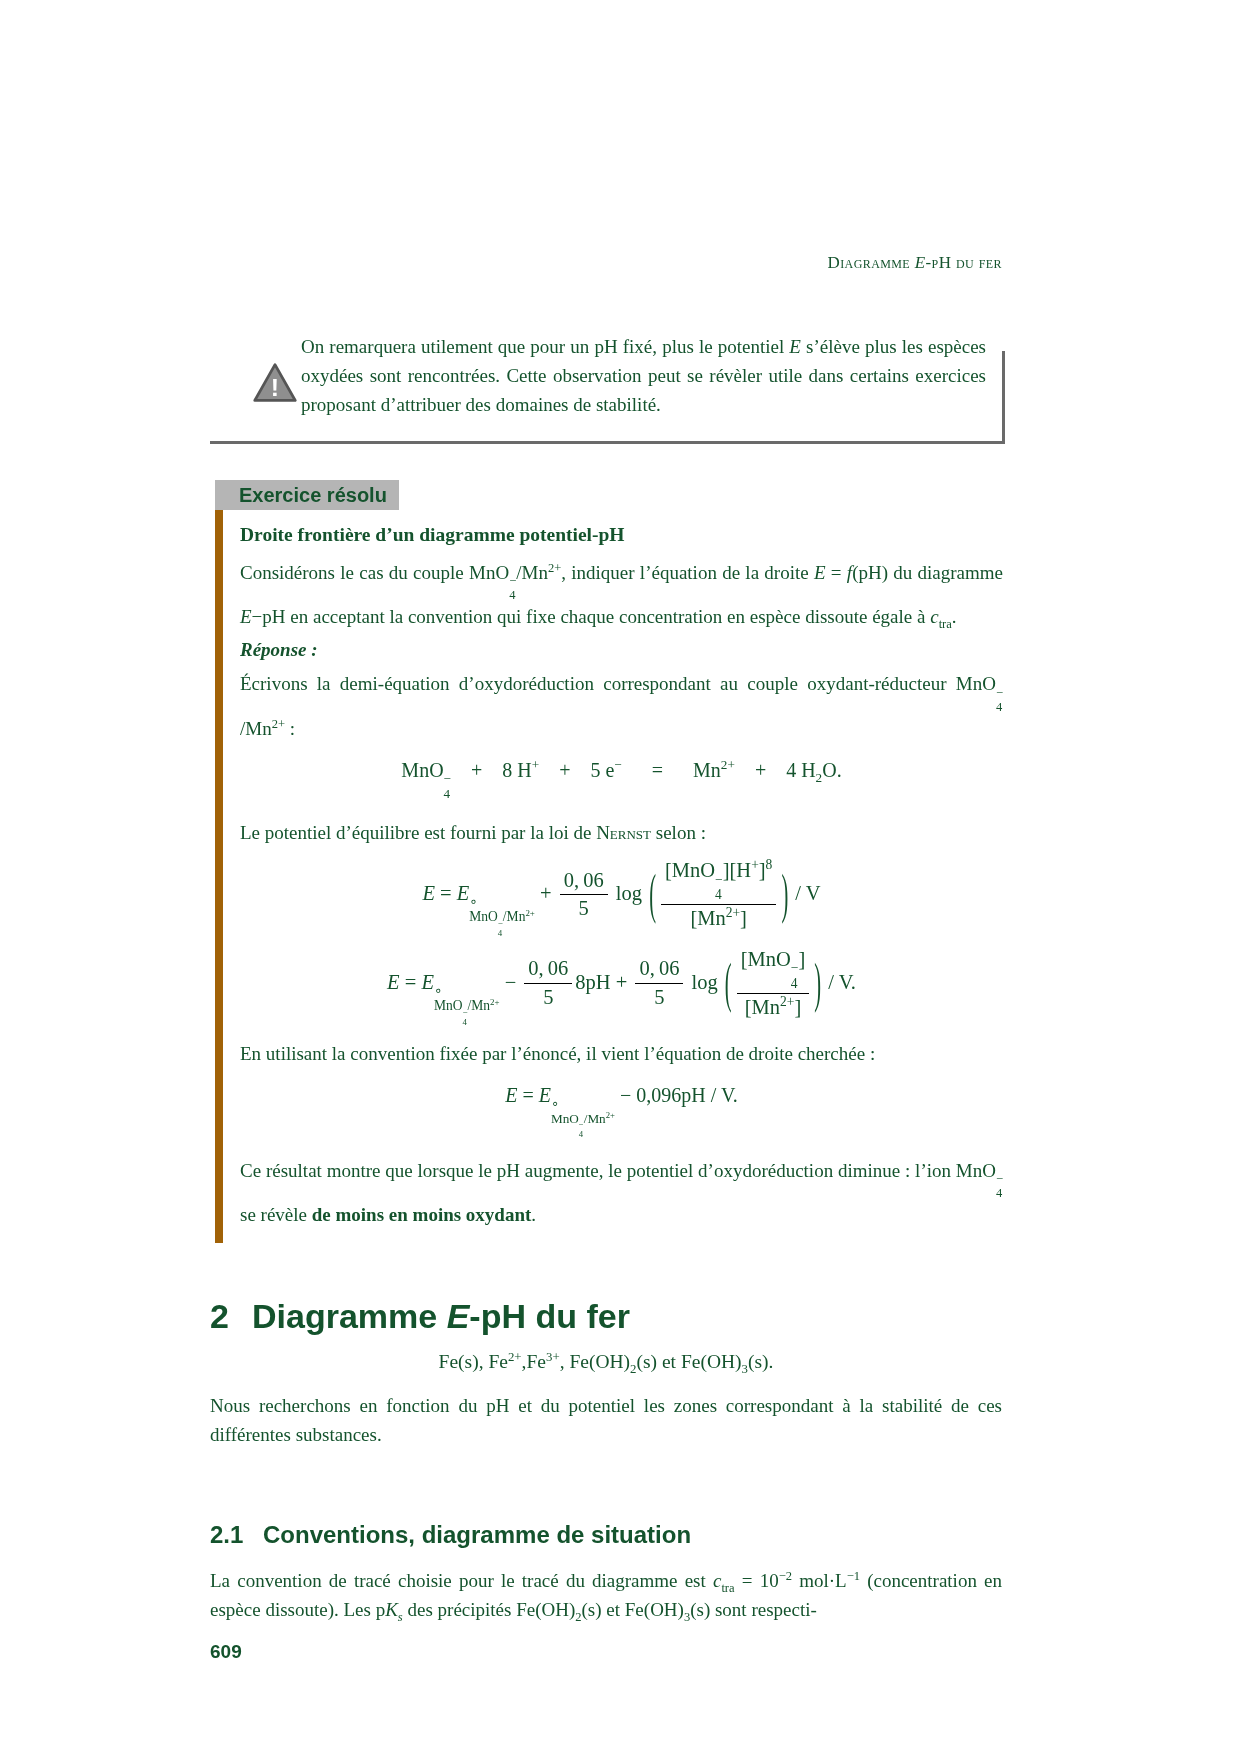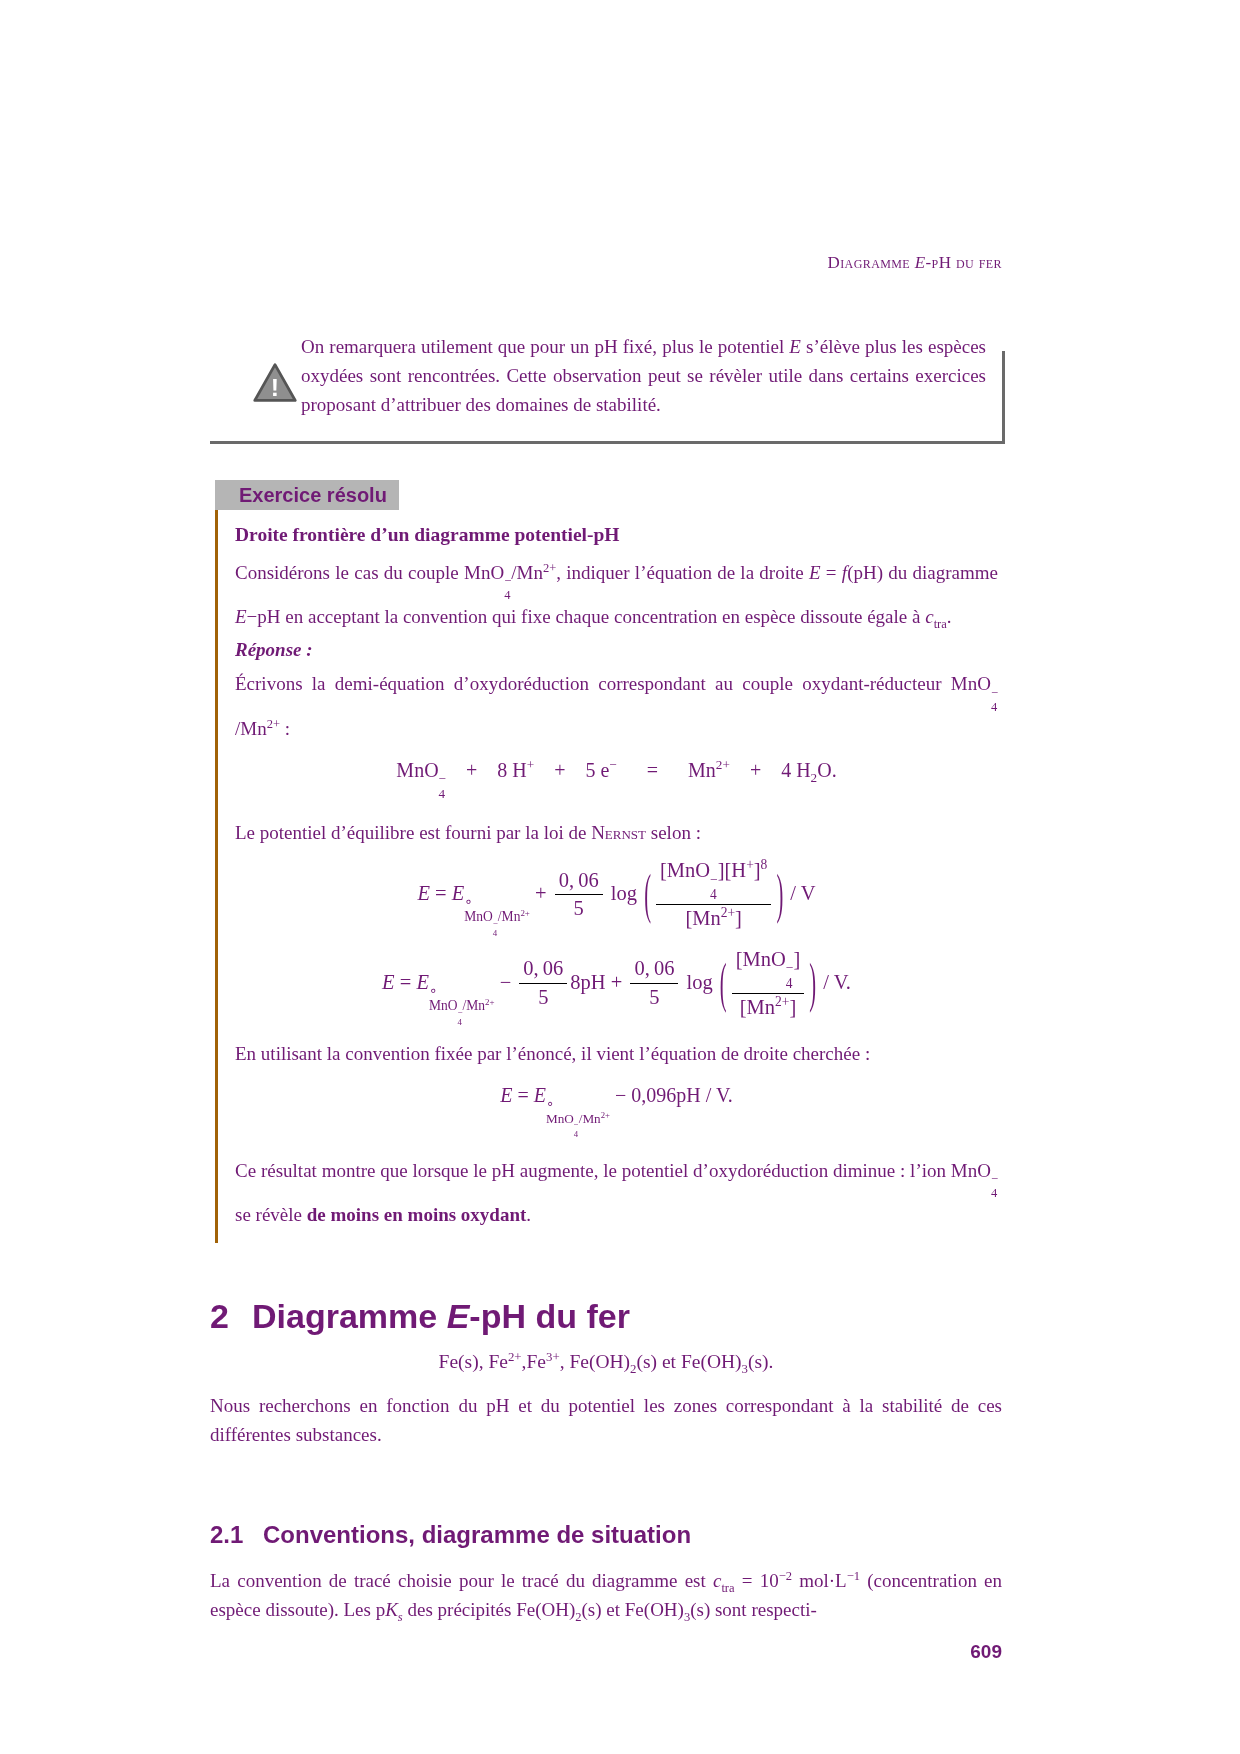--- a/index.html
+++ b/index.html
@@ -1,21 +1,21 @@
 <!DOCTYPE html>
 <html lang="fr"><head>
 <meta charset="utf-8">
 <style>
   html,body{margin:0;padding:0;background:#ffffff;}
   .page{
     position:relative;
     width:1240px;height:1754px;
     background:#ffffff;
     font-family:"Liberation Serif",serif;
-    color:#701a75;
+    color:#14532d;
     overflow:hidden;
   }
   .content{
     position:absolute;
     left:210px;top:0;
     width:792px;
     padding-top:253px;
   }
 
   
@@ -52,21 +52,21 @@
   .exercise-label{
     display:inline-block;
     background:#b5b5b5;
     font-family:"Liberation Sans",sans-serif;
     font-weight:bold;
     font-size:20px;
     line-height:24px;
     padding:3px 12px 3px 24px;
   }
   .exercise-body{
-    border-left:3px solid #a16207;
+    border-left:8px solid #a16207;
     padding:8px 0 6px 17px;
     width:763px;
   }
   .ex-title{font-weight:bold;font-size:19.5px;margin:6px 0 12px;}
   .ex-p{font-size:19px;line-height:29px;text-align:justify;margin:8px 0;}
   .response{font-weight:bold;font-style:italic;font-size:19px;margin:8px 0 2px;}
 
   .eq-center{text-align:center;font-size:20px;margin:16px 0;}
   .eq-display{text-align:center;margin:12px 0;}
   .eq-line{font-size:20.5px;margin:10px 0;}
@@ -96,21 +96,20 @@
   .h3{
     font-family:"Liberation Sans",sans-serif;font-weight:bold;
     font-size:24px;line-height:28px;
     margin:36px 0 0 0;
   }
   .h3 .h-num{display:inline-block;min-width:53px;margin-top:36px;}
   .p{font-size:19px;line-height:29px;text-align:justify;margin:17px 0;}
   .species{font-size:19.5px;margin:18px 0;}
 
   .page-number{
-    text-align:right;
     font-family:"Liberation Sans",sans-serif;
     font-weight:bold;font-size:19px;
     margin-top:6px;
   }
 </style>
 </head>
 <body>
 
 <div class="page">
   <div class="content">

